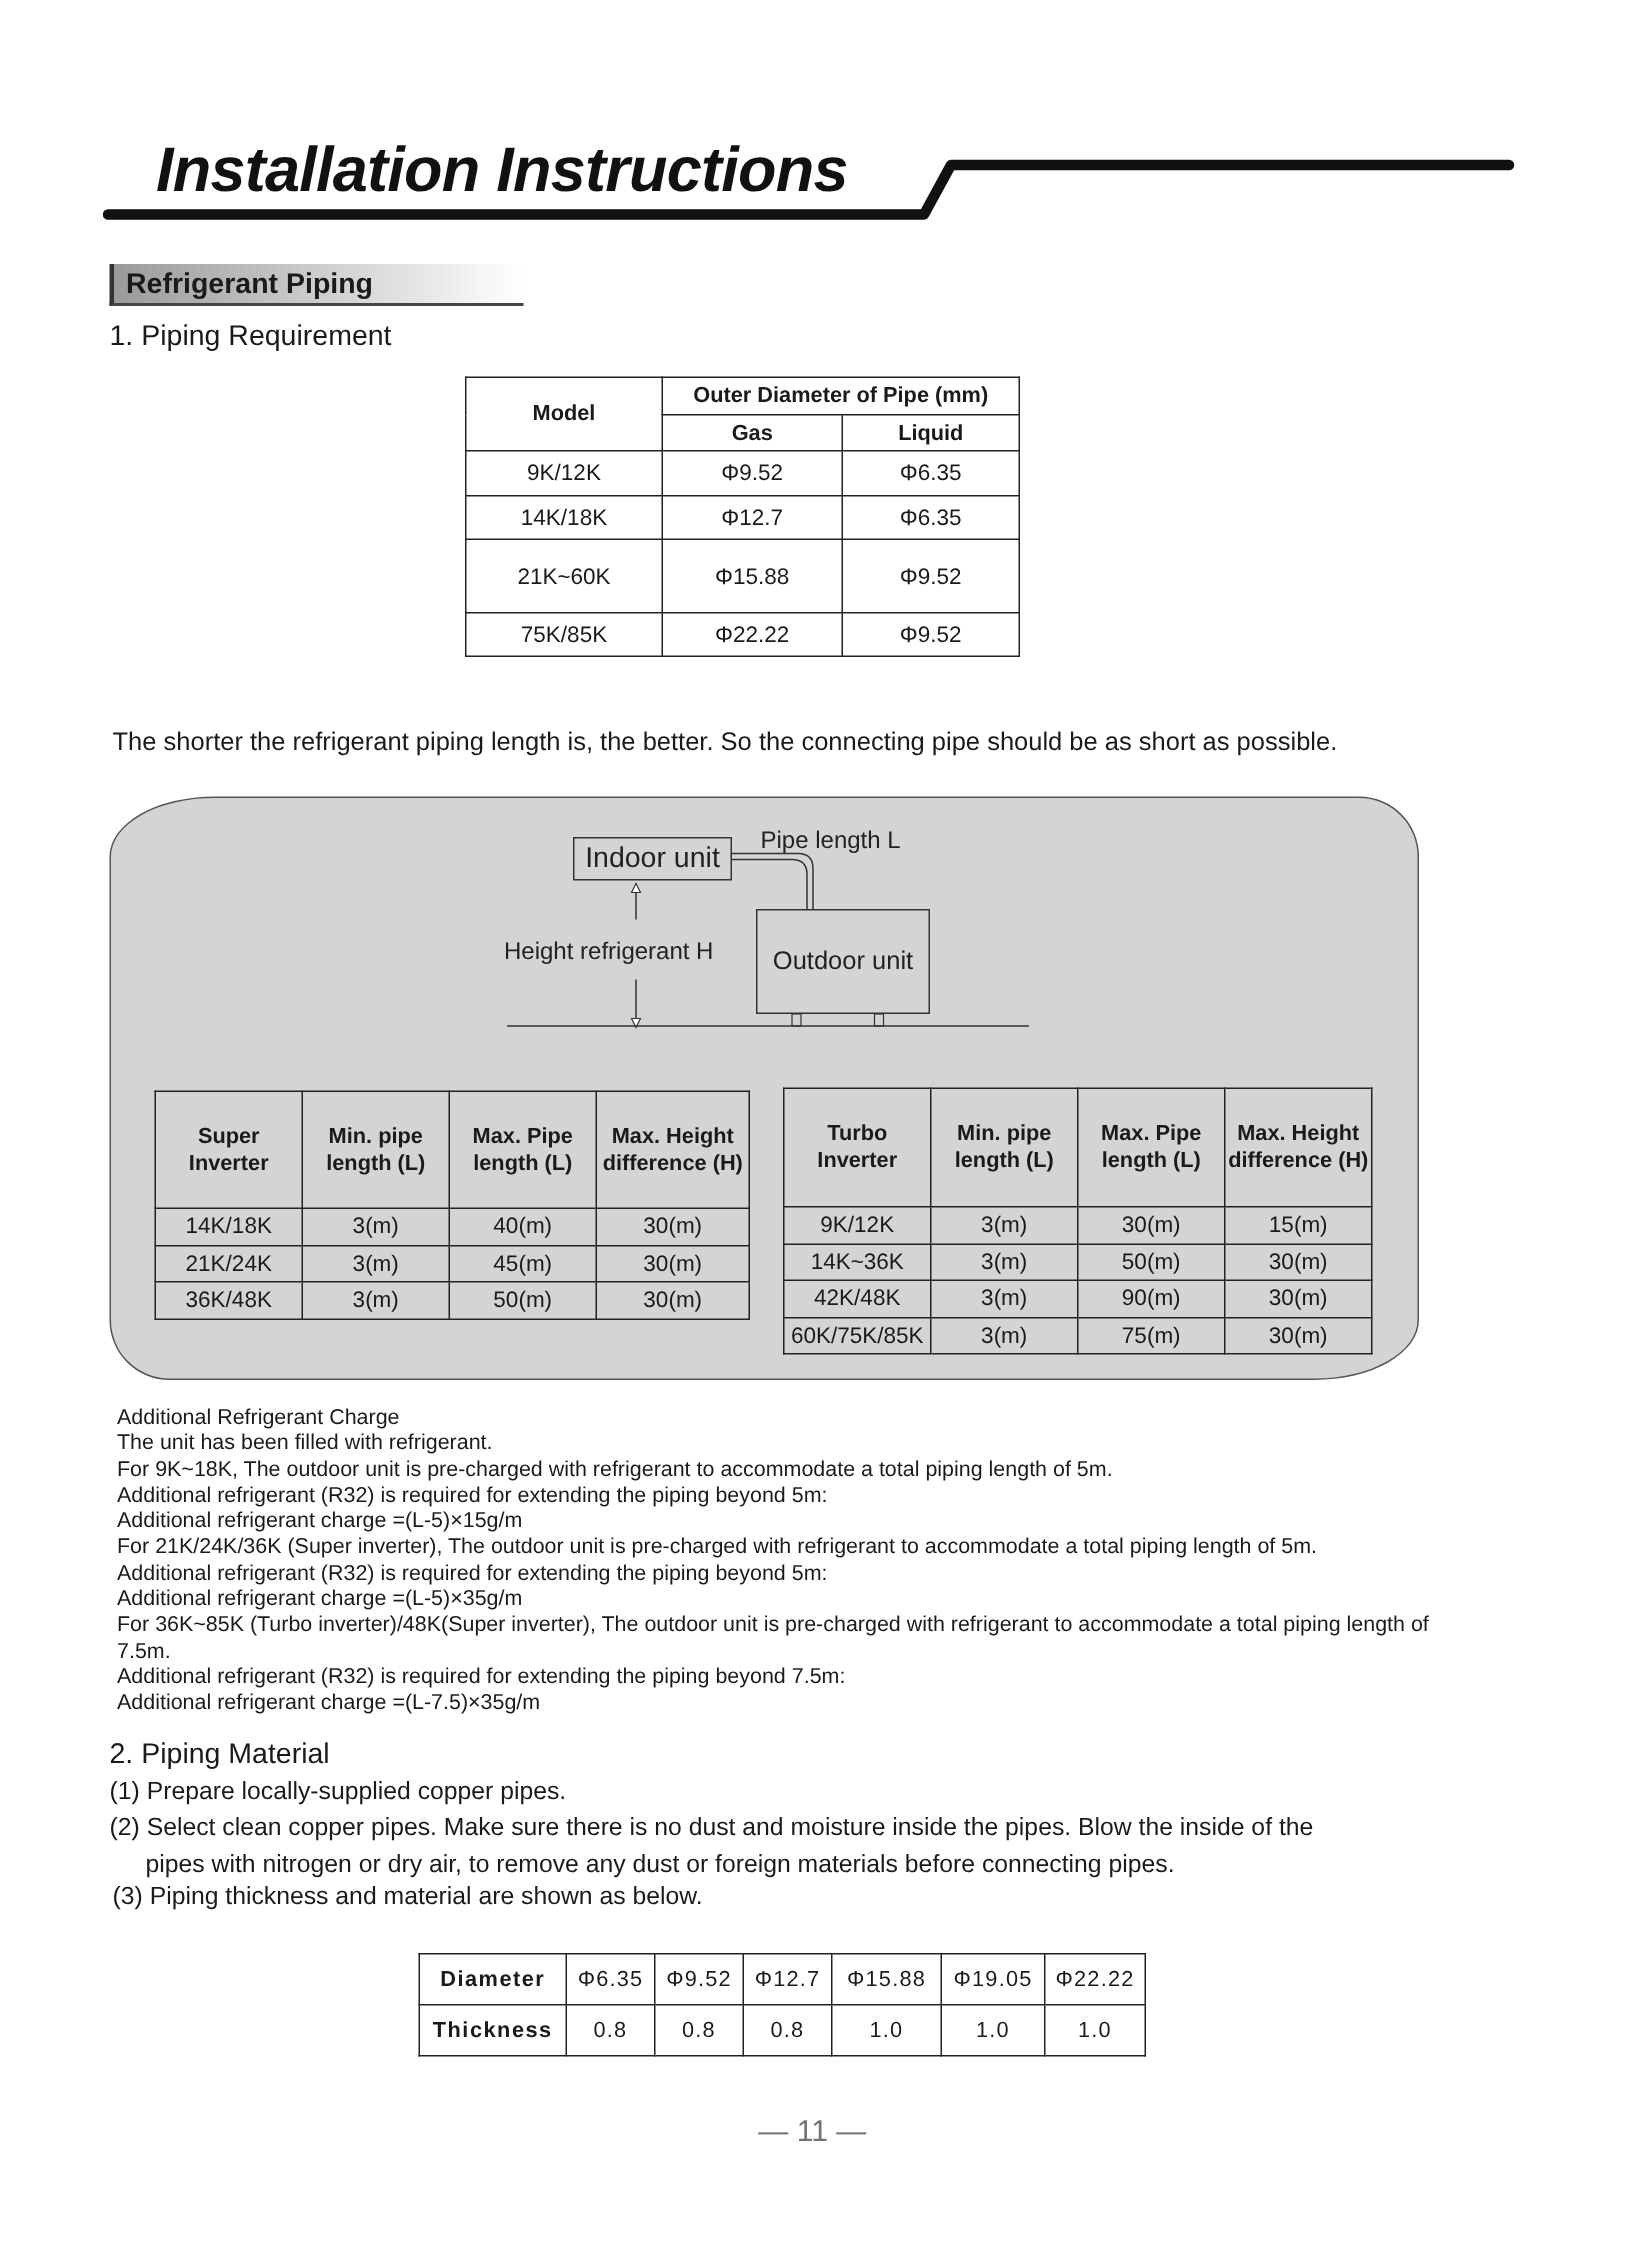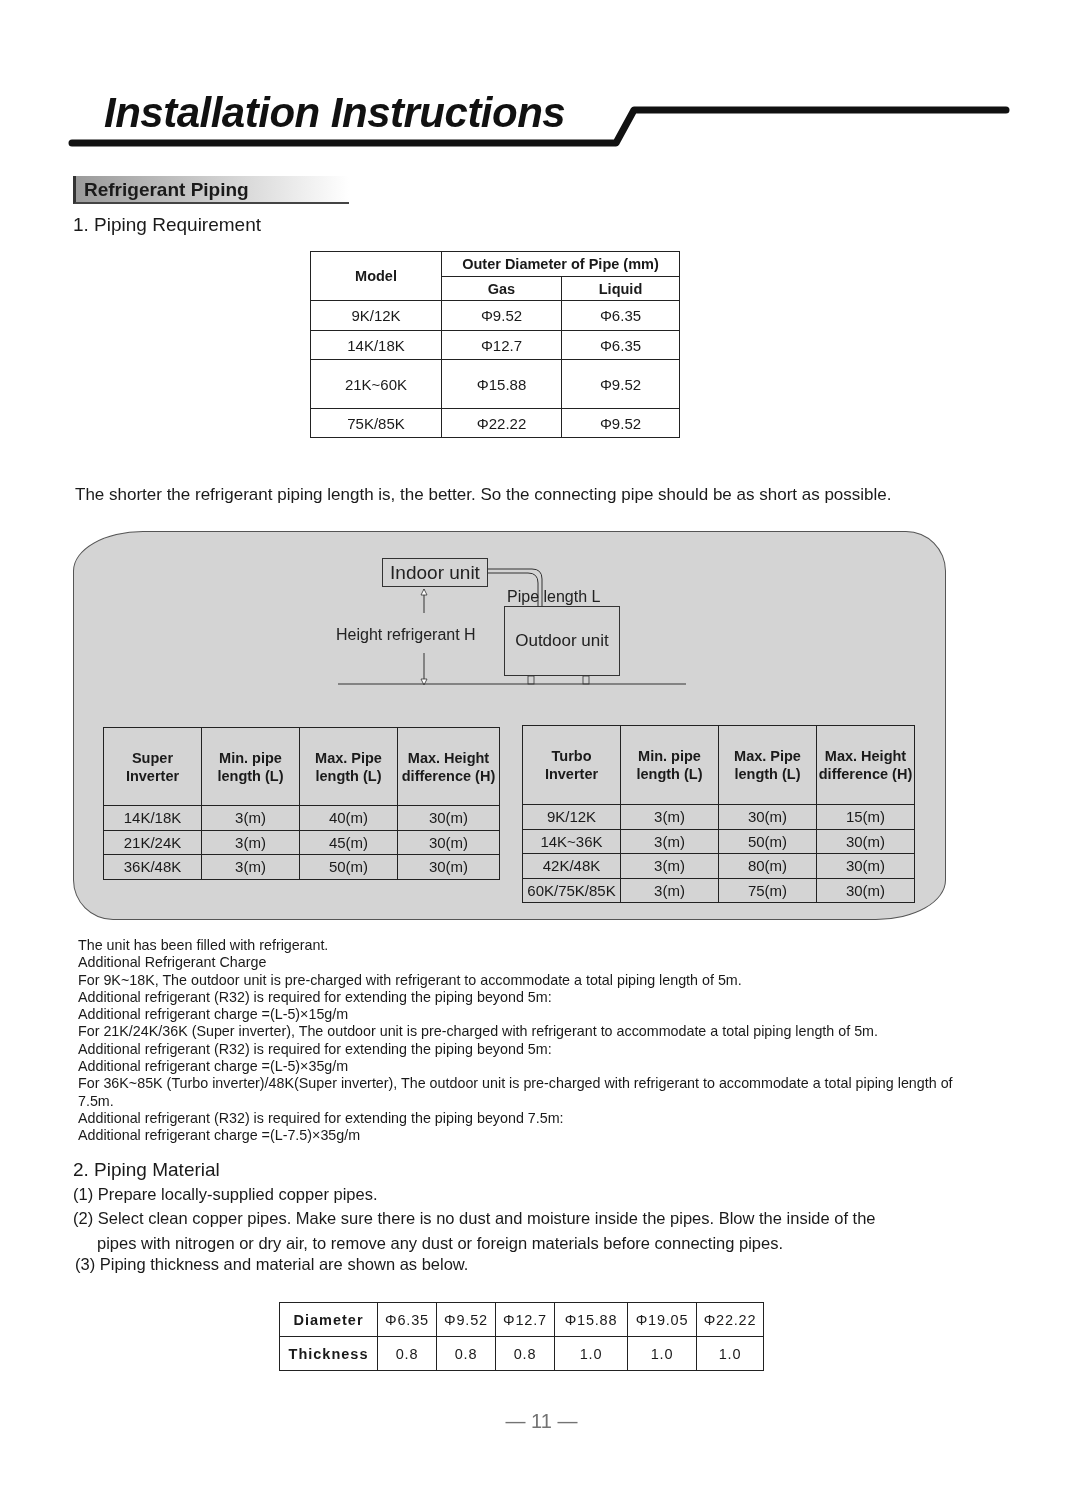--- a/index.html
+++ b/index.html
@@ -38,21 +38,21 @@
   }
   .diagram { position: absolute; left: 330px; top: 545px; width: 370px; height: 150px; }
   .indoor-box {
     position: absolute; left: 52px; top: 13px; width: 106px; height: 29px;
     border: 1px solid #333; font-size: 19px; line-height: 27px; text-align: center; color: #222;
   }
   .outdoor-box {
     position: absolute; left: 174px; top: 61px; width: 116px; height: 70px;
     border: 1px solid #333; font-size: 17px; line-height: 68px; text-align: center; color: #222;
   }
-  .pipe-label { position: absolute; left: 177px; top: 7px; font-size: 16px; color: #222; margin-top: 36px; }
+  .pipe-label { position: absolute; left: 177px; top: 7px; font-size: 16px; color: #222; }
   .height-label { position: absolute; left: 6px; top: 81px; font-size: 16px; color: #222; }
 
   .t2 { position: absolute; left: 103px; top: 727px; width: 397px; font-size: 15px; }
   .t3 { position: absolute; left: 522px; top: 725px; width: 393px; font-size: 15px; }
   .t2 th, .t3 th { font-weight: bold; font-size: 14.5px; line-height: 18px; }
   .t2 td, .t3 td { height: 24.5px; }
 
   .charge { position: absolute; left: 78px; top: 937px; width: 920px; font-size: 14.3px; line-height: 17.3px; color: #1a1a1a; }
 
   .mat-title { position: absolute; left: 73px; top: 1159px; font-size: 19px; }
@@ -182,35 +182,35 @@
   </tr>
   <tr>
     <td>14K~36K</td>
     <td>3(m)</td>
     <td>50(m)</td>
     <td>30(m)</td>
   </tr>
   <tr>
     <td>42K/48K</td>
     <td>3(m)</td>
-    <td>80(m)</td>
+    <td>90(m)</td>
     <td>30(m)</td>
   </tr>
   <tr>
     <td>60K/75K/85K</td>
     <td>3(m)</td>
     <td>75(m)</td>
     <td>30(m)</td>
   </tr>
 </tbody>
   </table>
 
 <div class="charge">
+  <div>Additional Refrigerant Charge</div>
   <div>The unit has been filled with refrigerant.</div>
-  <div>Additional Refrigerant Charge</div>
   <div>For 9K~18K, The outdoor unit is pre-charged with refrigerant to accommodate a total piping length of  5m.</div>
   <div>Additional refrigerant (R32) is required for extending the piping beyond 5m:</div>
   <div>Additional refrigerant charge  =(L-5)×15g/m</div>
   <div>For 21K/24K/36K (Super inverter), The outdoor unit is pre-charged with refrigerant to accommodate a total piping length of  5m.</div>
   <div>Additional refrigerant (R32) is required for extending the piping beyond 5m:</div>
   <div>Additional refrigerant charge  =(L-5)×35g/m</div>
   <div style="width:900px;">For  36K~85K (Turbo inverter)/48K(Super inverter), The outdoor unit is pre-charged with refrigerant to accommodate a total piping length of  7.5m.</div>
   <div>Additional refrigerant (R32) is required for extending the piping beyond 7.5m:</div>
   <div>Additional refrigerant charge =(L-7.5)×35g/m</div>
 </div>

